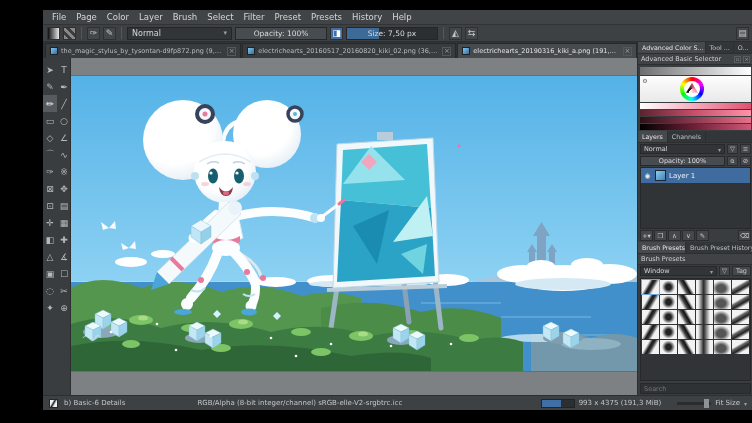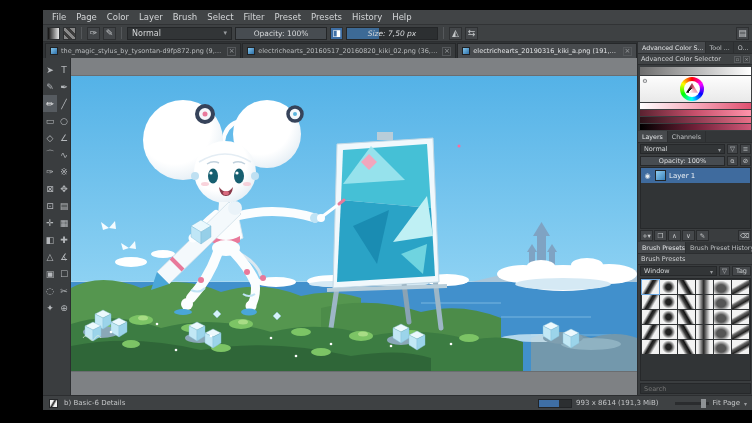--- a/index.html
+++ b/index.html
@@ -25,21 +25,21 @@
   .tb-sep { width:1px; height:12px; background:#55585b; margin:0 2px; }
   .combo { height:13px; background:#323537; border:1px solid #242628; display:flex;
            align-items:center; padding:0 4px; font-size:8px; color:#d4d6d8; gap:4px; }
   .combo .chev { margin-left:auto; font-size:7px; color:#9a9da0; }
   .combo.blend { width:105px; }
   .slider-box { position:relative; height:13px; background:#2c2f31; border:1px solid #242628;
                 display:flex; align-items:center; justify-content:center; overflow:hidden; }
   .slider-box .fill { position:absolute; left:0; top:0; bottom:0; background:#474c51; }
   .slider-box .fill.blue { background:#3d6a96; }
   .slider-box span { position:relative; font-size:7.5px; color:#d8dadc; white-space:nowrap; }
-  .opacity-slider { width:92px; } .size-slider { width:92px;font-style:italic; }
+  .opacity-slider { width:92px; } .size-slider { width:92px; }
   .tb-right { margin-left:auto; display:flex; gap:3px; align-items:center; }
 
   
   .body-row { flex:1; display:flex; min-height:0; }
   .left-col { width:594px; display:flex; flex-direction:column; }
 
   
   .doc-tabs { height:16px; background:#303335; display:flex; align-items:flex-end;
               padding-left:2px; gap:1px; flex:0 0 auto; }
   .doc-tab { height:15px; display:flex; align-items:center; gap:3px; padding:0 4px;
@@ -486,21 +486,21 @@
     </div>
 
     <div class="dock">
       <div class="dock-tabs">
           <div class="dock-tab active">Advanced Color S...</div>
           <div class="dock-tab">Tool ...</div>
           <div class="dock-tab">O...</div>
         </div>
 
       <div class="panel-header">
-        <span>Advanced Color Selector</span>
+        <span>Advanced Basic Selector</span>
         <span class="win-btns">
           <span class="win-btn">▫</span>
           <span class="win-btn">×</span>
         </span>
       </div>
       <div class="color-selector">
         <div class="acs-strip"></div>
         <div class="acs-wheel-area">
           <div class="acs-gear">⚙</div>
           <div class="hue-wheel"></div>
@@ -598,27 +598,28 @@
         </div>
       <div class="search-row">
         <input class="search-input" placeholder="Search" style="">
       </div>
     </div>
   </div>
 
   <div class="statusbar">
     <div class="preset-chip"></div>
     <span>b) Basic-6 Details</span>
+    <span class="cs-text">RGB/Alpha (8-bit integer/channel)  sRGB-elle-V2-srgbtrc.icc</span>
     <span class="mem-wrap">
       <span class="mem-bar">
           <span class="fill"></span>
         </span>
-      <span>993 x 8614 (191,3 MiB)</span>
+      <span>993 x 4375 (191,3 MiB)</span>
     </span>
     <span class="zoom-wrap">
       <span class="zoom-slider">
           <span class="handle"></span>
         </span>
-      <span>Fit Page</span>
+      <span>Fit Size</span>
       <span style="font-size:6px;color:#9a9da0;">▾</span>
     </span>
   </div>
 </div>
 
 </body></html>

